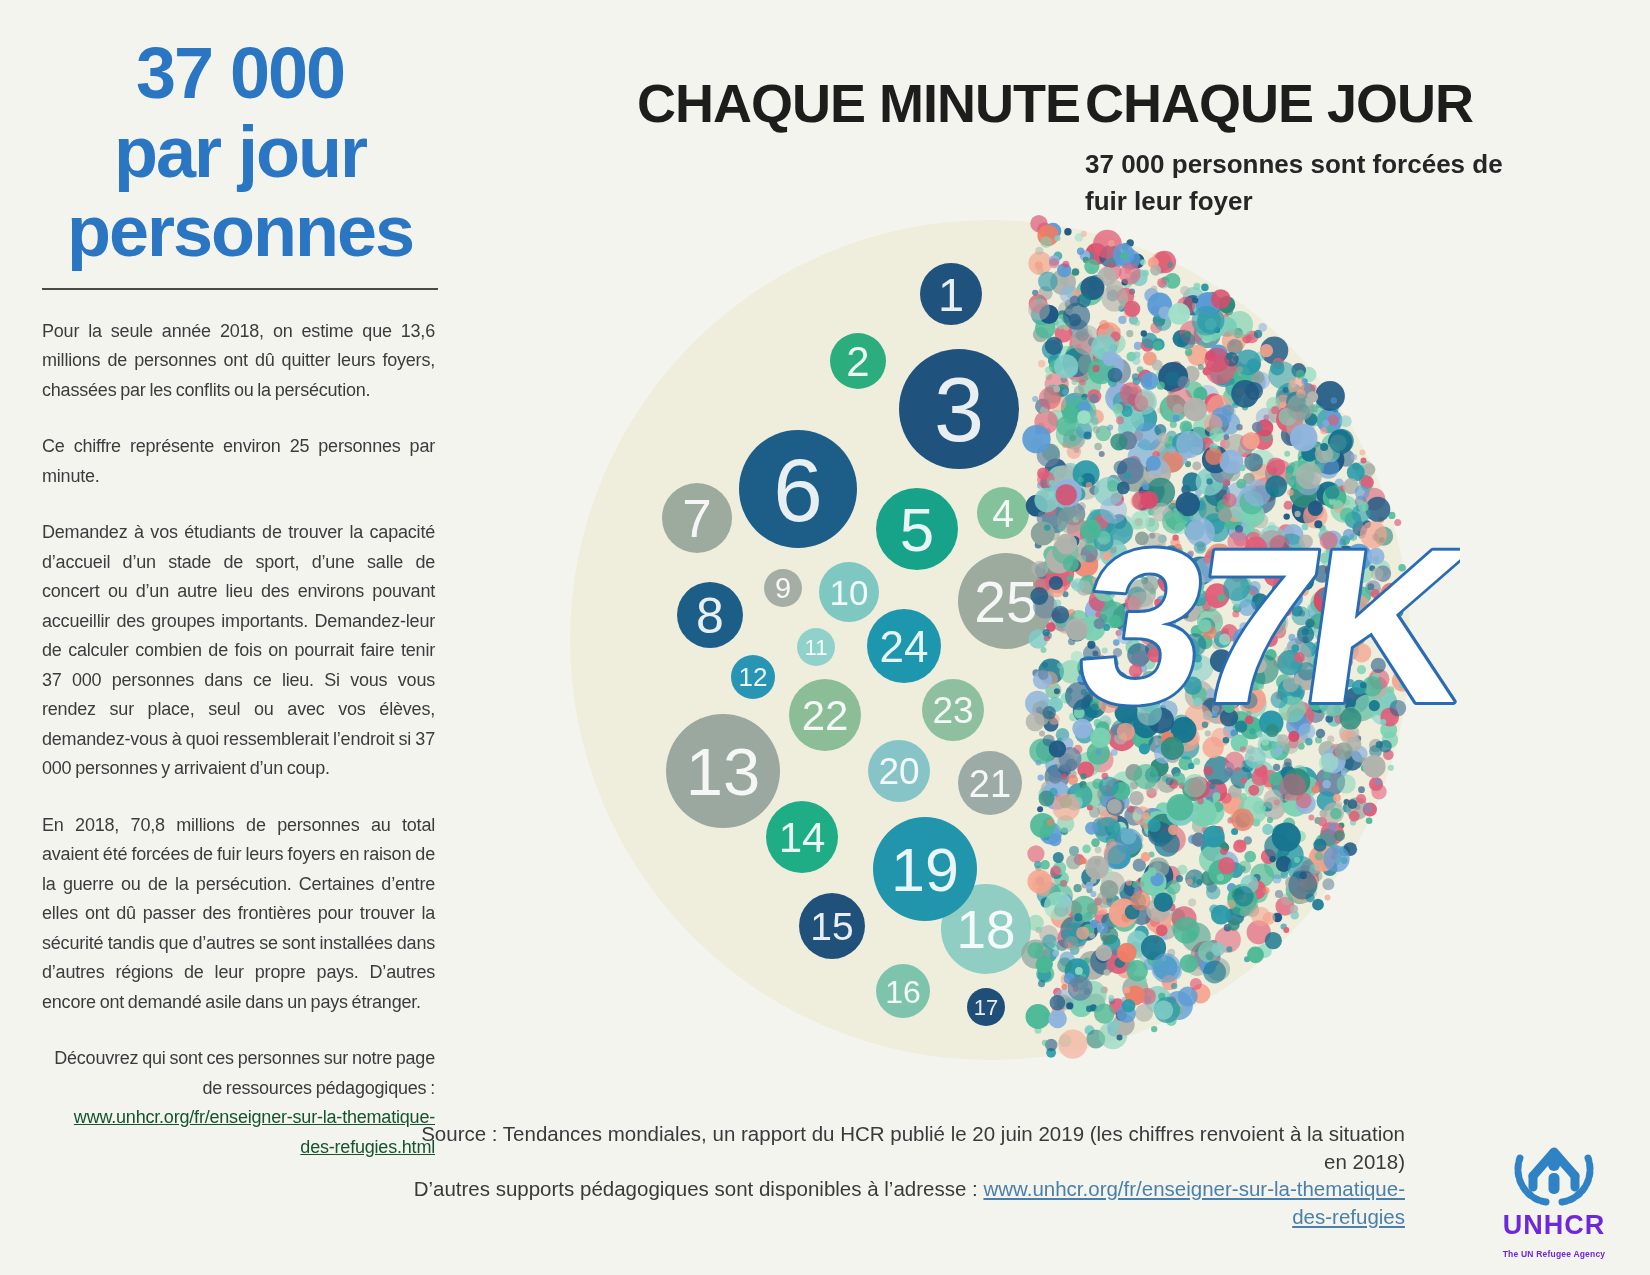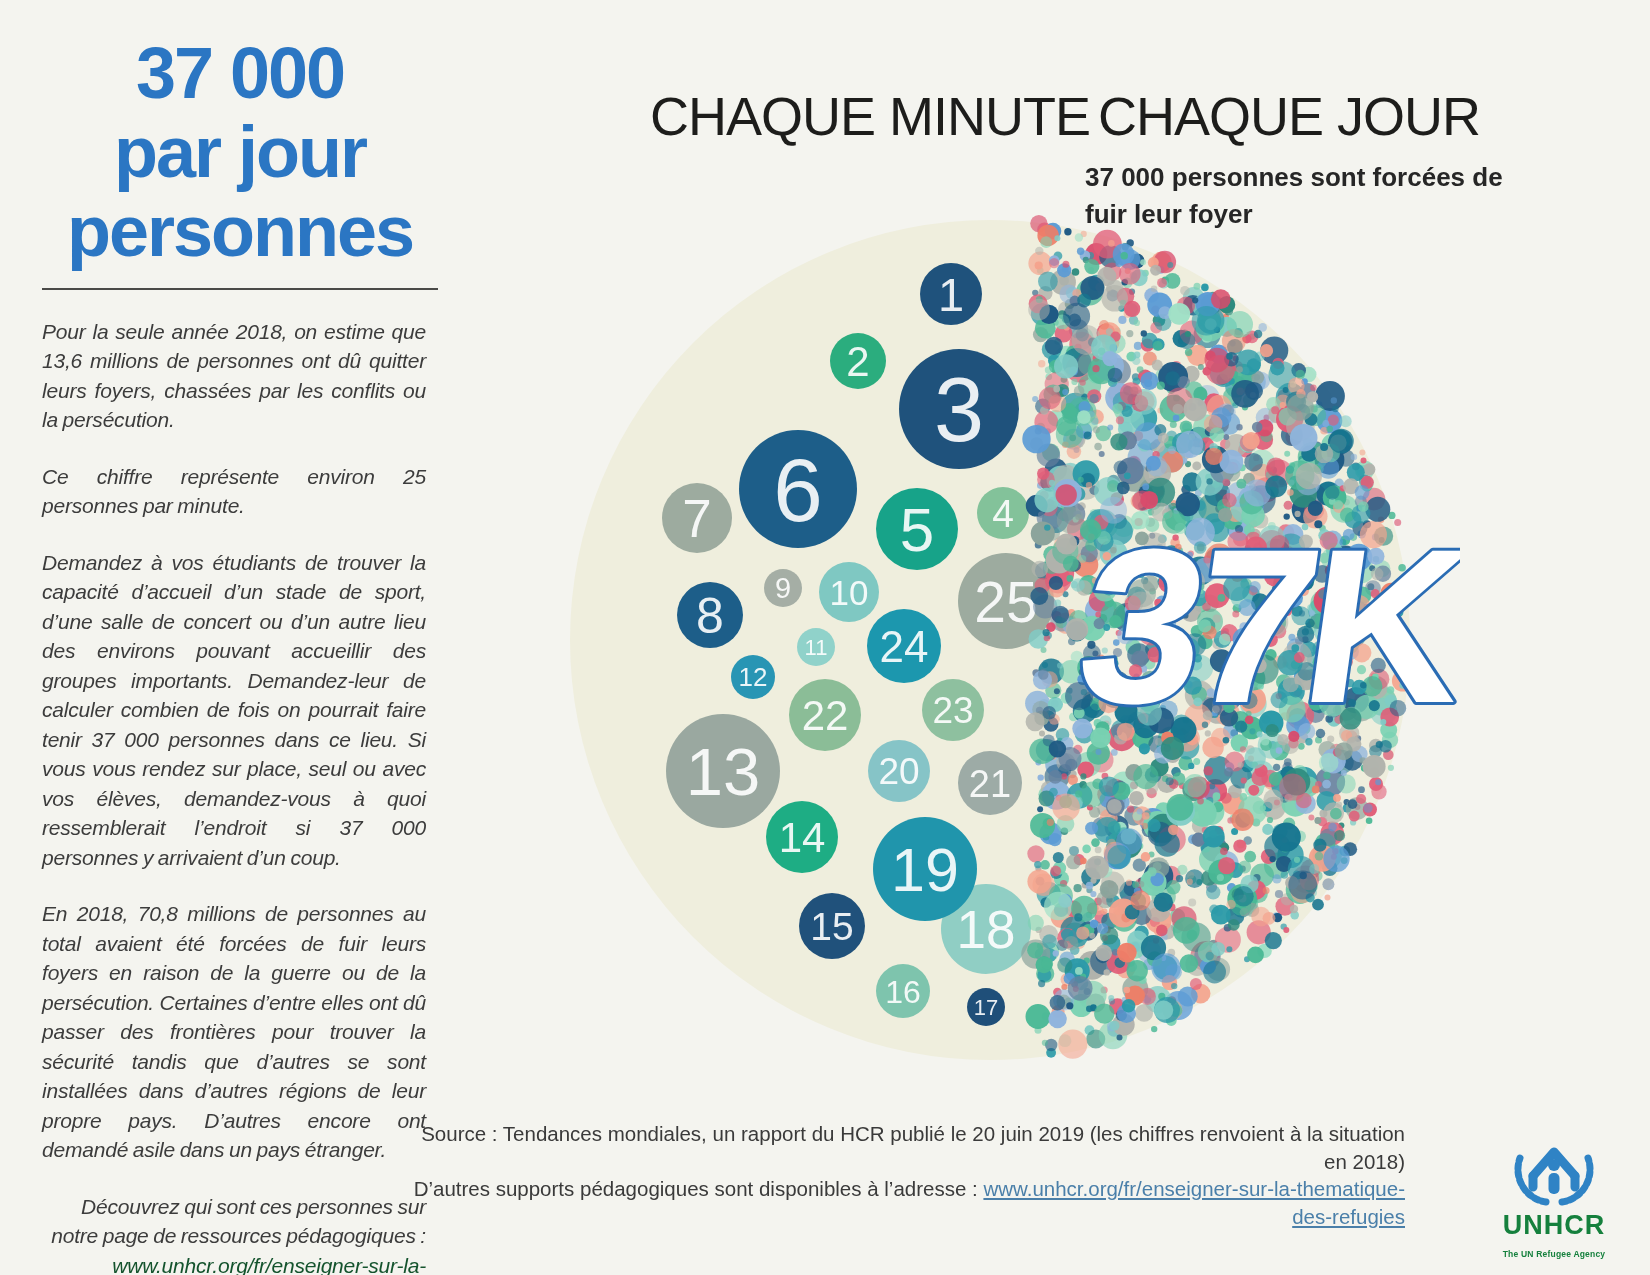--- a/index.html
+++ b/index.html
@@ -5,44 +5,44 @@
   html,body{margin:0;padding:0;}
   #app{position:relative;width:1650px;height:1275px;background:#f4f4ef;overflow:hidden;
        font-family:"Liberation Sans",sans-serif;}
 
   
   .left{position:absolute;left:42px;top:34px;width:396px;}
   .left h1{margin:0;text-align:center;font-size:72px;line-height:1.1;font-weight:bold;
            letter-spacing:-2px;color:#2b76c3;}
   .left h1 span{display:block;text-align:center;}
   .title-rule{margin-top:16px;border-top:2px solid #4a4a48;height:0;}
-  .left p{margin:27px 12px 0 0;font-size:21px;line-height:29.5px;letter-spacing:-0.2px;
-          word-spacing:-1px;text-align:justify;color:#3c3c3c;font-style:italic;}
+  .left p{margin:27px 3px 0 0;font-size:18px;line-height:29.5px;letter-spacing:-0.2px;
+          word-spacing:-1px;text-align:justify;color:#3c3c3c;}
   .left p.link-para{text-align:right;}
   .left a{color:#14532d;text-decoration:underline;overflow-wrap:anywhere;}
 
   
-  .hdr h2{margin:13px;font-size:54px;line-height:1;font-weight:normal;letter-spacing:-1px;
+  .hdr h2{margin:0;font-size:54px;line-height:1;font-weight:bold;letter-spacing:-1px;
           color:#1d1d1b;white-space:nowrap;}
   .hdr .sub{margin-top:16px;font-size:26px;font-weight:600;line-height:1.42;color:#262626;}
   .hdr-minute{position:absolute;top:76px;right:637px;width:376px;text-align:right;}
   .hdr-minute h2{text-align:right;}
   .hdr-day{position:absolute;top:76px;left:1085px;width:420px;text-align:left;}
 
   
   #viz{position:absolute;left:555px;top:205px;}
   #viz text{font-family:"Liberation Sans",sans-serif;}
 
   
   .footer{position:absolute;top:1120px;right:245px;width:1000px;text-align:right;
           font-size:20.5px;line-height:1.35;color:#3a3a3a;}
   .footer a{color:#4a7fa9;text-decoration:underline;}
 
   
-  .logo{position:absolute;left:1502px;top:1132px;width:104px;text-align:center;color:#15803d;}
+  .logo{position:absolute;left:1502px;top:1132px;width:104px;text-align:center;color:#6d28d9;}
   .logo .uname{font-size:27px;font-weight:bold;letter-spacing:1px;line-height:1;margin-top:2px;}
   .logo .tag{font-size:8.5px;font-weight:bold;letter-spacing:0.2px;margin-top:10px;}
 </style>
 </head>
 <body>
 
 <div id="app">
 
   <aside class="left">
     <h1>

